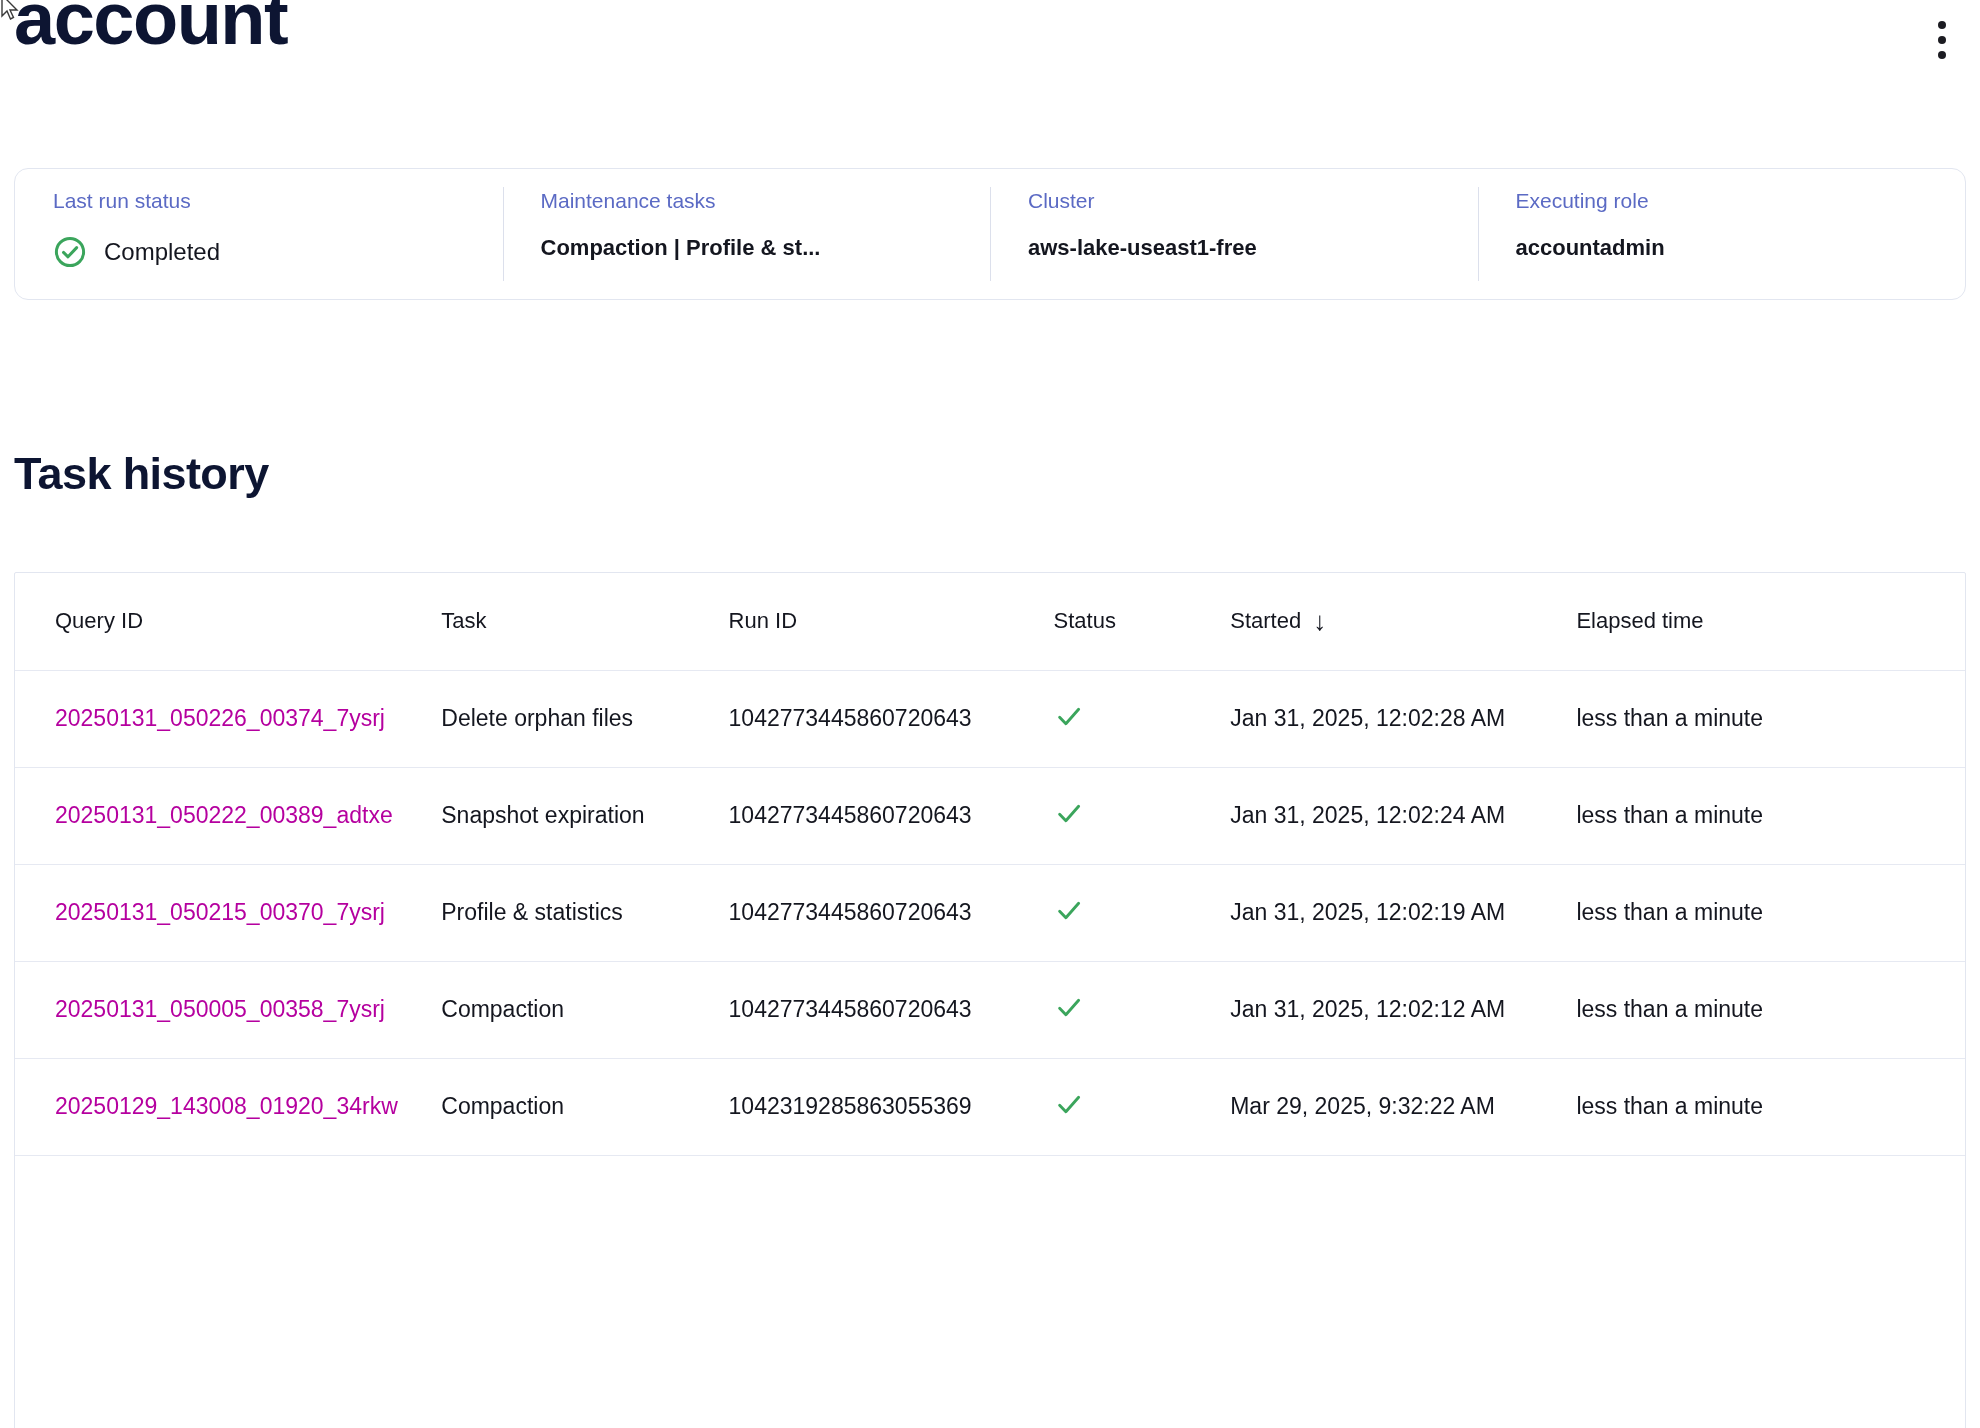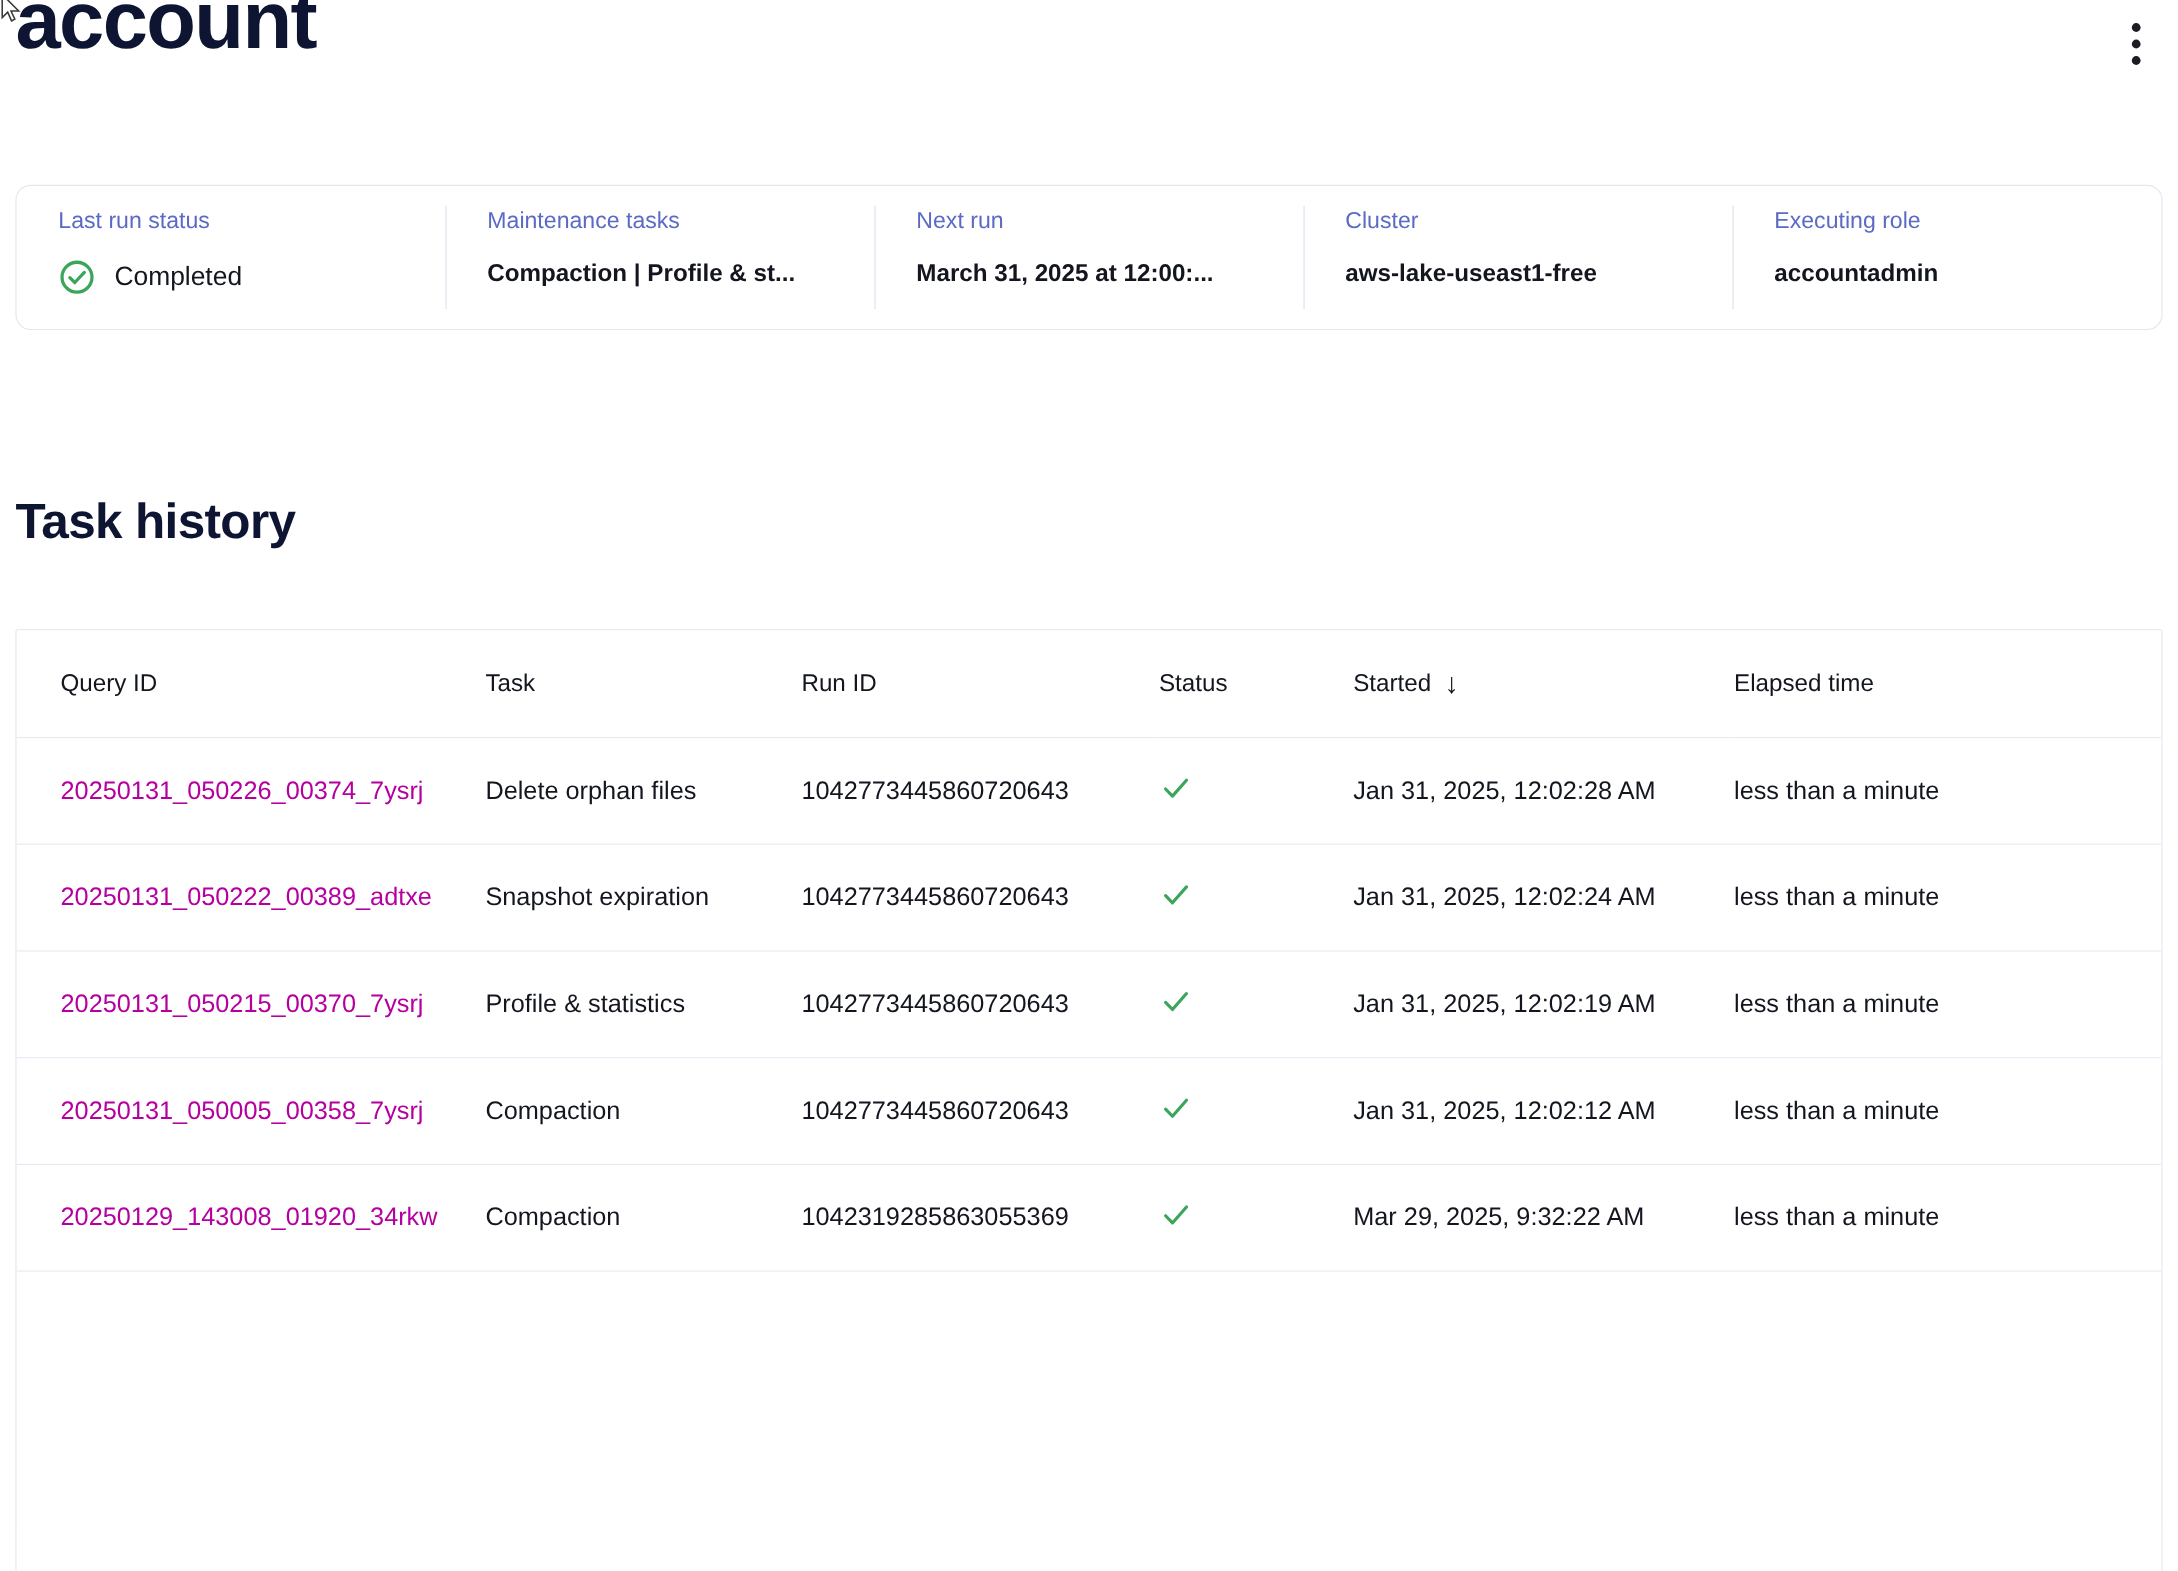--- a/index.html
+++ b/index.html
@@ -300,24 +300,20 @@
         </svg>
         <span class="status-text">Completed</span>
       </div>
     </div>
 
     <div class="summary-item">
       <div class="summary-label">Maintenance tasks</div>
       <div class="summary-value">Compaction | Profile &amp; st...</div>
     </div>
 
-    <div class="summary-item">
-      <div class="summary-label">Next run</div>
-      <div class="summary-value">March 31, 2025 at 12:00:...</div>
-    </div>
 
     <div class="summary-item">
       <div class="summary-label">Cluster</div>
       <div class="summary-value">aws-lake-useast1-free</div>
     </div>
 
     <div class="summary-item">
       <div class="summary-label">Executing role</div>
       <div class="summary-value">accountadmin</div>
     </div>

